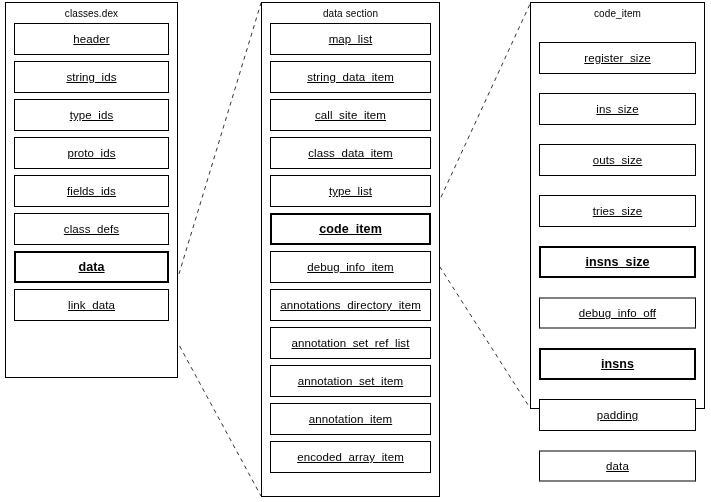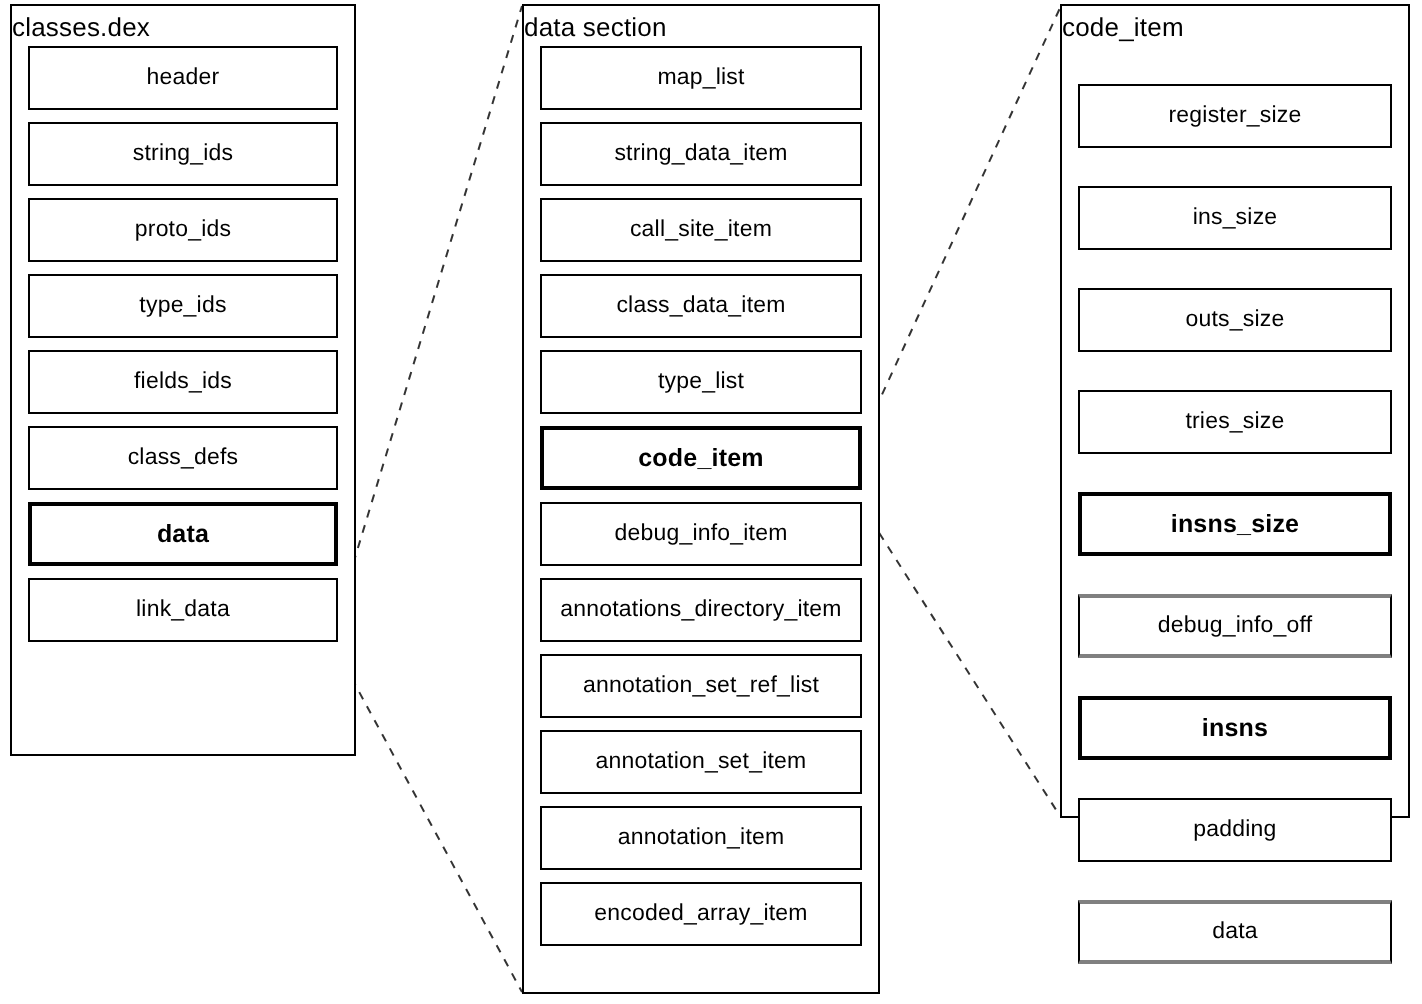--- a/index.html
+++ b/index.html
@@ -32,29 +32,31 @@
     z-index: 1;
   }
   .panel {
     position: absolute;
     box-sizing: border-box;
     border: 1px solid #000000;
     background: #ffffff;
     z-index: 2;
   }
   .panel-title {
-    font-size: 13px;
+    text-align: center;
+    font-size: 10px;
     line-height: 14px;
     color: #000000;
     padding-top: 4px;
     padding-bottom: 2px;
     letter-spacing: 0.1px;
   }
   .panel-body {
     padding: 0 8px 6px 8px;
+    text-decoration: underline;
   }
   .field {
     box-sizing: border-box;
     border: 1px solid #000000;
     background: #ffffff;
     text-align: center;
     font-size: 11.5px;
     color: #000000;
     display: flex;
     align-items: center;
@@ -95,22 +97,22 @@
     <line x1="172" y1="332" x2="261" y2="496" stroke="#333333" stroke-width="1" stroke-dasharray="4,4"></line>
     <line x1="431" y1="219" x2="530" y2="4" stroke="#333333" stroke-width="1" stroke-dasharray="4,4"></line>
     <line x1="431" y1="253" x2="530" y2="408" stroke="#333333" stroke-width="1" stroke-dasharray="4,4"></line>
   </svg>
 
   <div class="panel" id="panel-classes-dex">
     <div class="panel-title">classes.dex</div>
     <div class="panel-body">
       <div class="field">header</div>
       <div class="field">string_ids</div>
+      <div class="field">type_ids</div>
       <div class="field">proto_ids</div>
-      <div class="field">type_ids</div>
       <div class="field">fields_ids</div>
       <div class="field">class_defs</div>
       <div class="field strong">data</div>
       <div class="field">link_data</div>
     </div>
   </div>
 
   <div class="panel" id="panel-data-section">
     <div class="panel-title">data section</div>
     <div class="panel-body">

